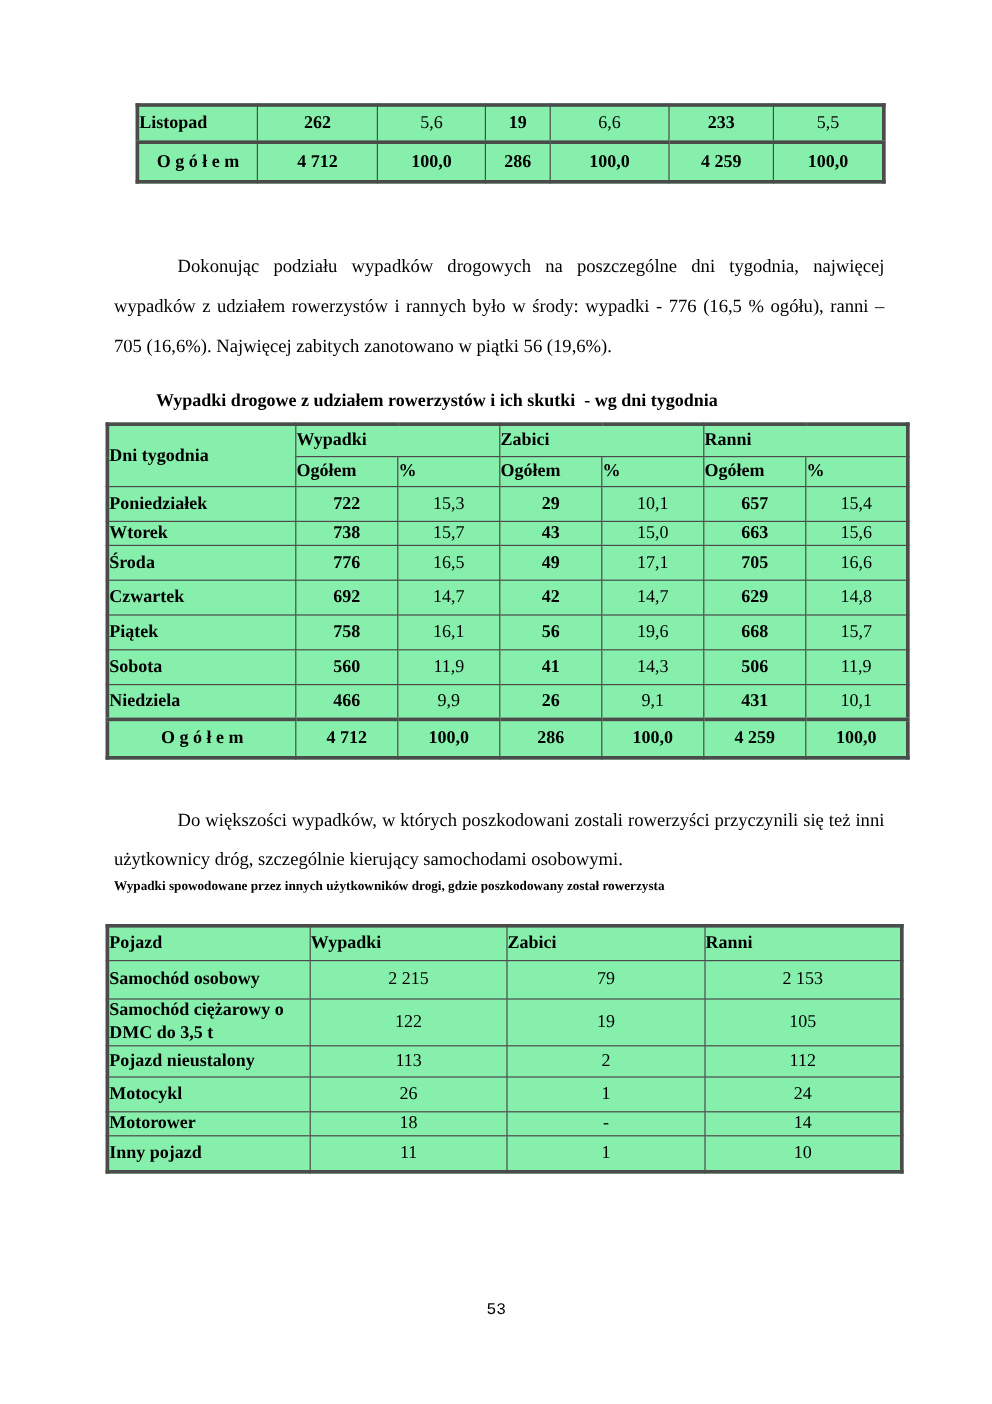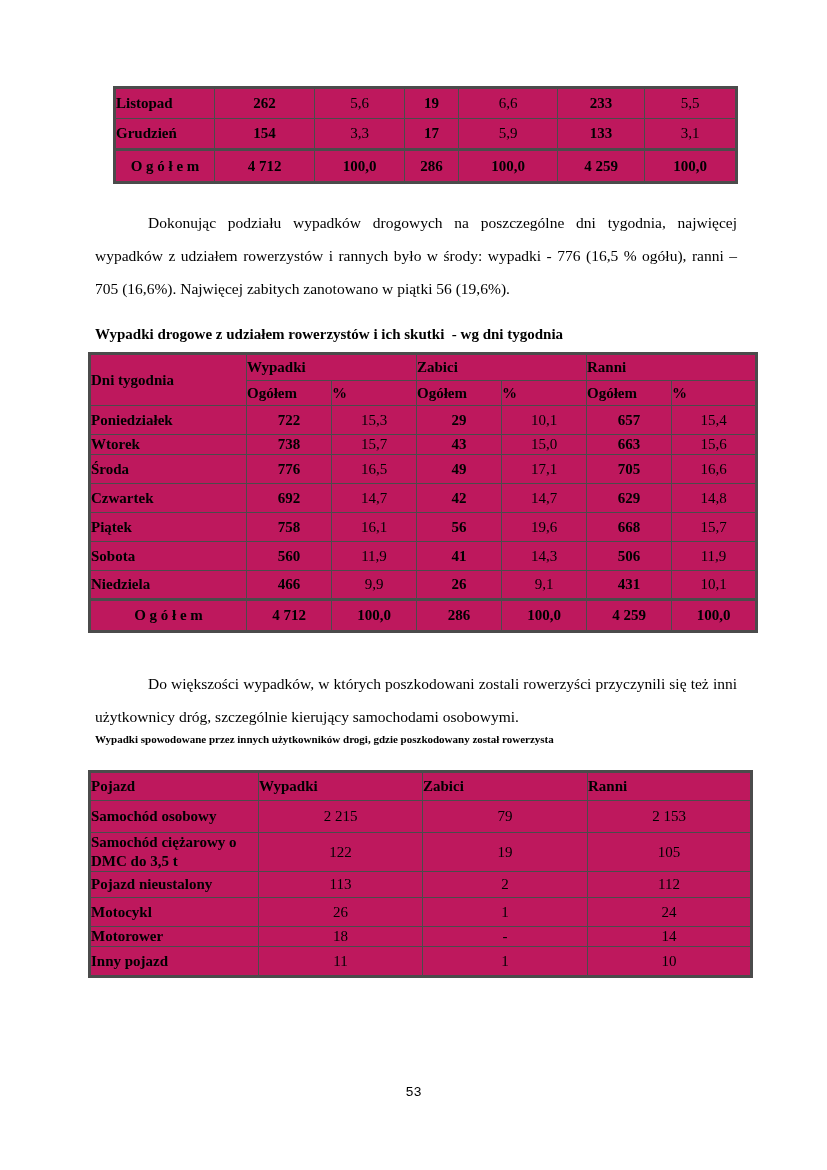--- a/index.html
+++ b/index.html
@@ -2,32 +2,32 @@
 <html><head>
 <meta charset="utf-8">
 <style>
   html,body { margin:0; padding:0; }
   body {
     width:827px; height:1170px; background:#ffffff; color:#000;
     font-family:"Liberation Serif", serif; position:relative; overflow:hidden;
   }
   .abs { position:absolute; }
 
-  table.doc-table { border-collapse:collapse; table-layout:fixed; background:#be185d; }
+  table.doc-table { border-collapse:collapse; table-layout:fixed; background:#86efac; }
   table.doc-table { border:3px solid #4b4b4b; }
   table.doc-table td { border:1.5px solid #4b4b4b; vertical-align:middle; font-size:15px; padding:0; line-height:19px; }
 
   td.lbl { text-align:left; padding-left:8px; font-weight:bold; }
   td.num { text-align:center; font-weight:normal; }
   td.numb { text-align:center; font-weight:bold;margin-top:40px; }
   td.hdr { font-weight:bold; }
   tr.total-row td { border-top:3px solid #4b4b4b; font-weight:bold; text-align:center; padding-left:0; }
 
   .para { font-size:15.5px; line-height:33px; text-align:justify; text-indent:53px; }
-  .tbl-title { font-weight:bold; font-size:15px; white-space:pre-wrap; }
+  .tbl-title { font-weight:bold; font-size:15px; white-space:pre-wrap;margin-left:35px; }
   .tbl-title-justify { font-weight:bold; font-size:11px; line-height:20.5px; text-align:justify; }
   .page-num { left:0; right:0; text-align:center; font-size:13.5px; }
 </style>
 </head>
 <body>
 
 <table class="doc-table abs" style="left:113px; top:86px; width:622px;">
   <colgroup>
     <col style="width:100px">
       <col style="width:100px">
@@ -40,29 +40,20 @@
   <tbody>
       <tr style="height:31px">
     <td class="lbl">Listopad</td>
     <td class="numb">262</td>
     <td class="num">5,6</td>
     <td class="numb">19</td>
     <td class="num">6,6</td>
     <td class="numb">233</td>
     <td class="num">5,5</td>
   </tr>
-  <tr style="height:31px">
-    <td class="lbl">Grudzień</td>
-    <td class="numb">154</td>
-    <td class="num">3,3</td>
-    <td class="numb">17</td>
-    <td class="num">5,9</td>
-    <td class="numb">133</td>
-    <td class="num">3,1</td>
-  </tr>
   <tr style="height:33px" class="total-row">
     <td>O g ó ł e m</td>
     <td>4 712</td>
     <td>100,0</td>
     <td>286</td>
     <td>100,0</td>
     <td>4 259</td>
     <td>100,0</td>
   </tr>
 </tbody>

